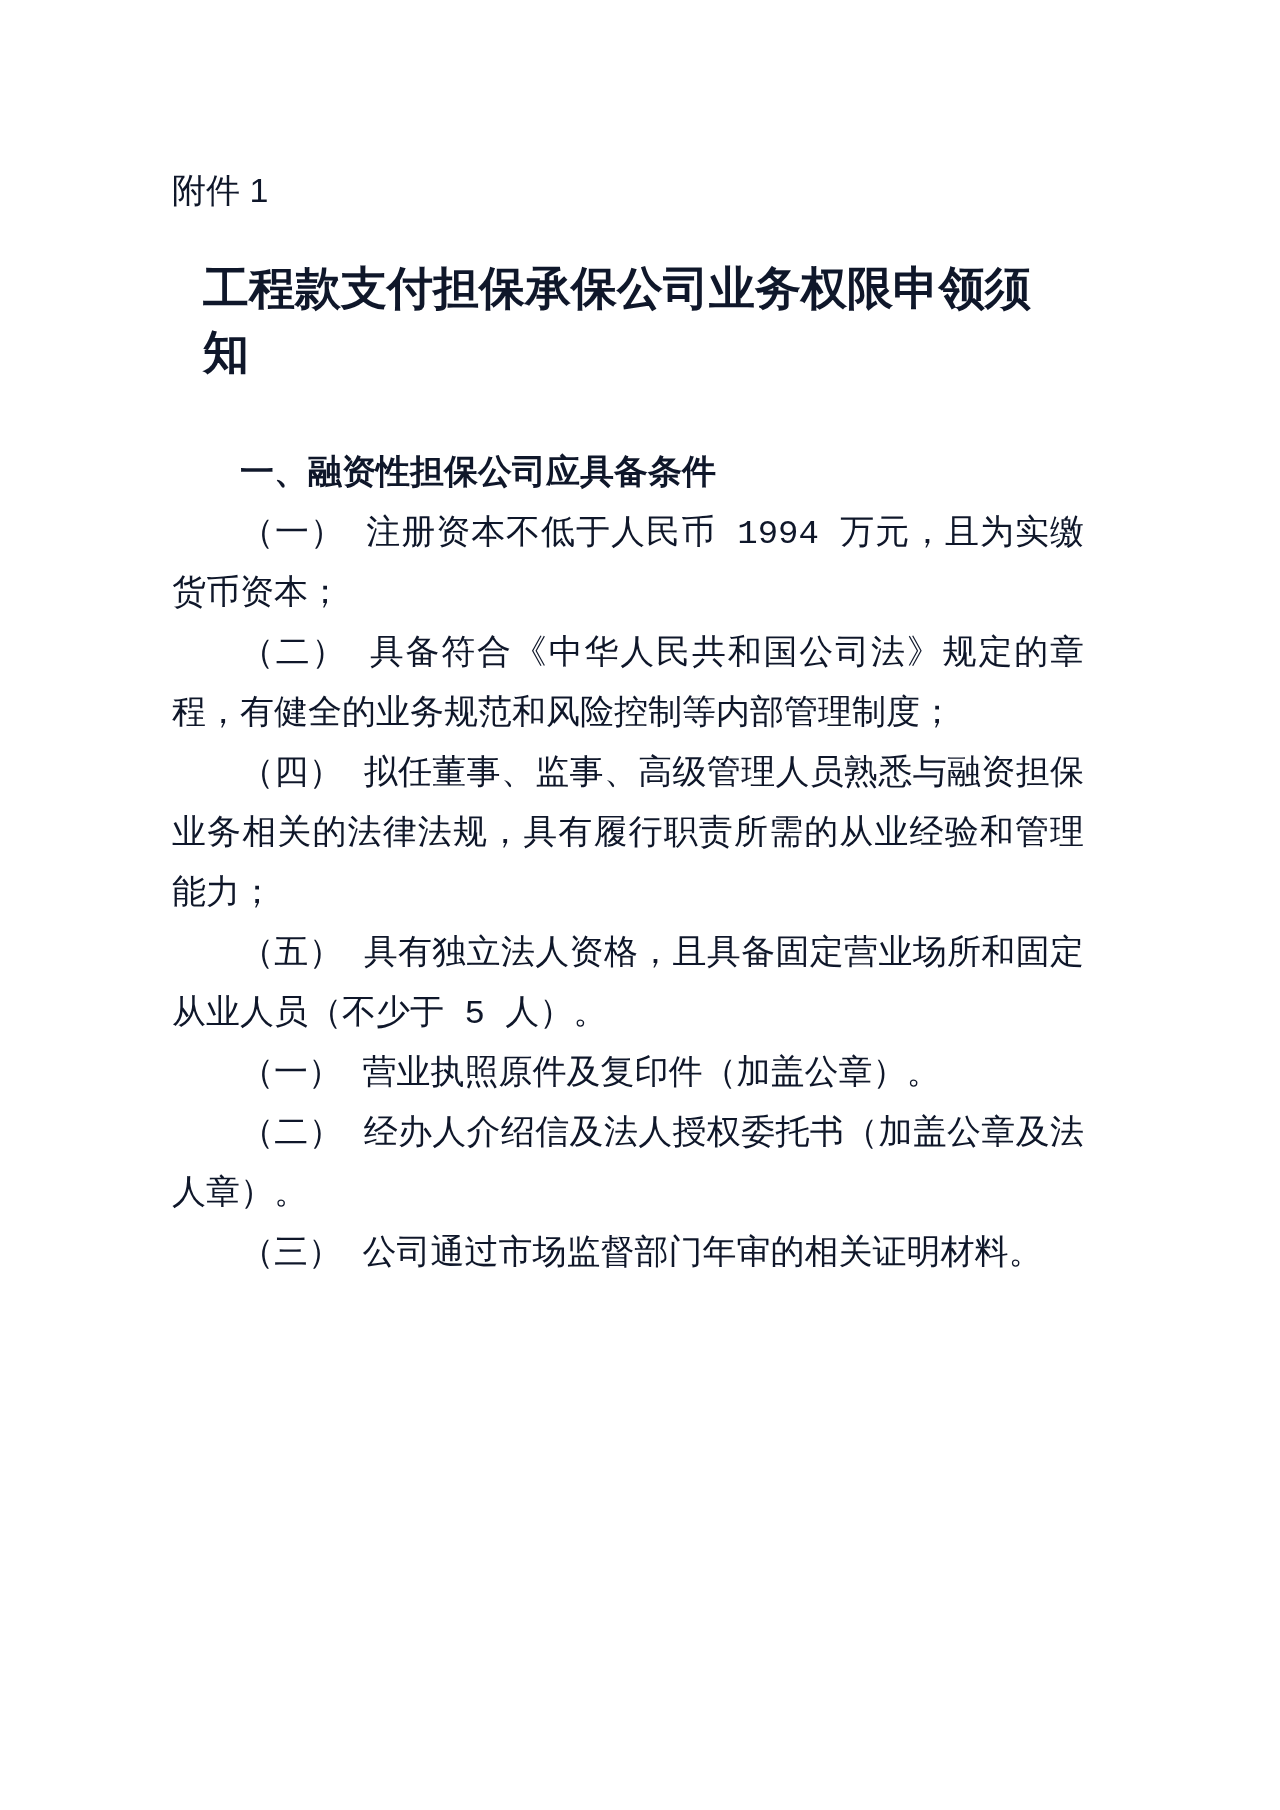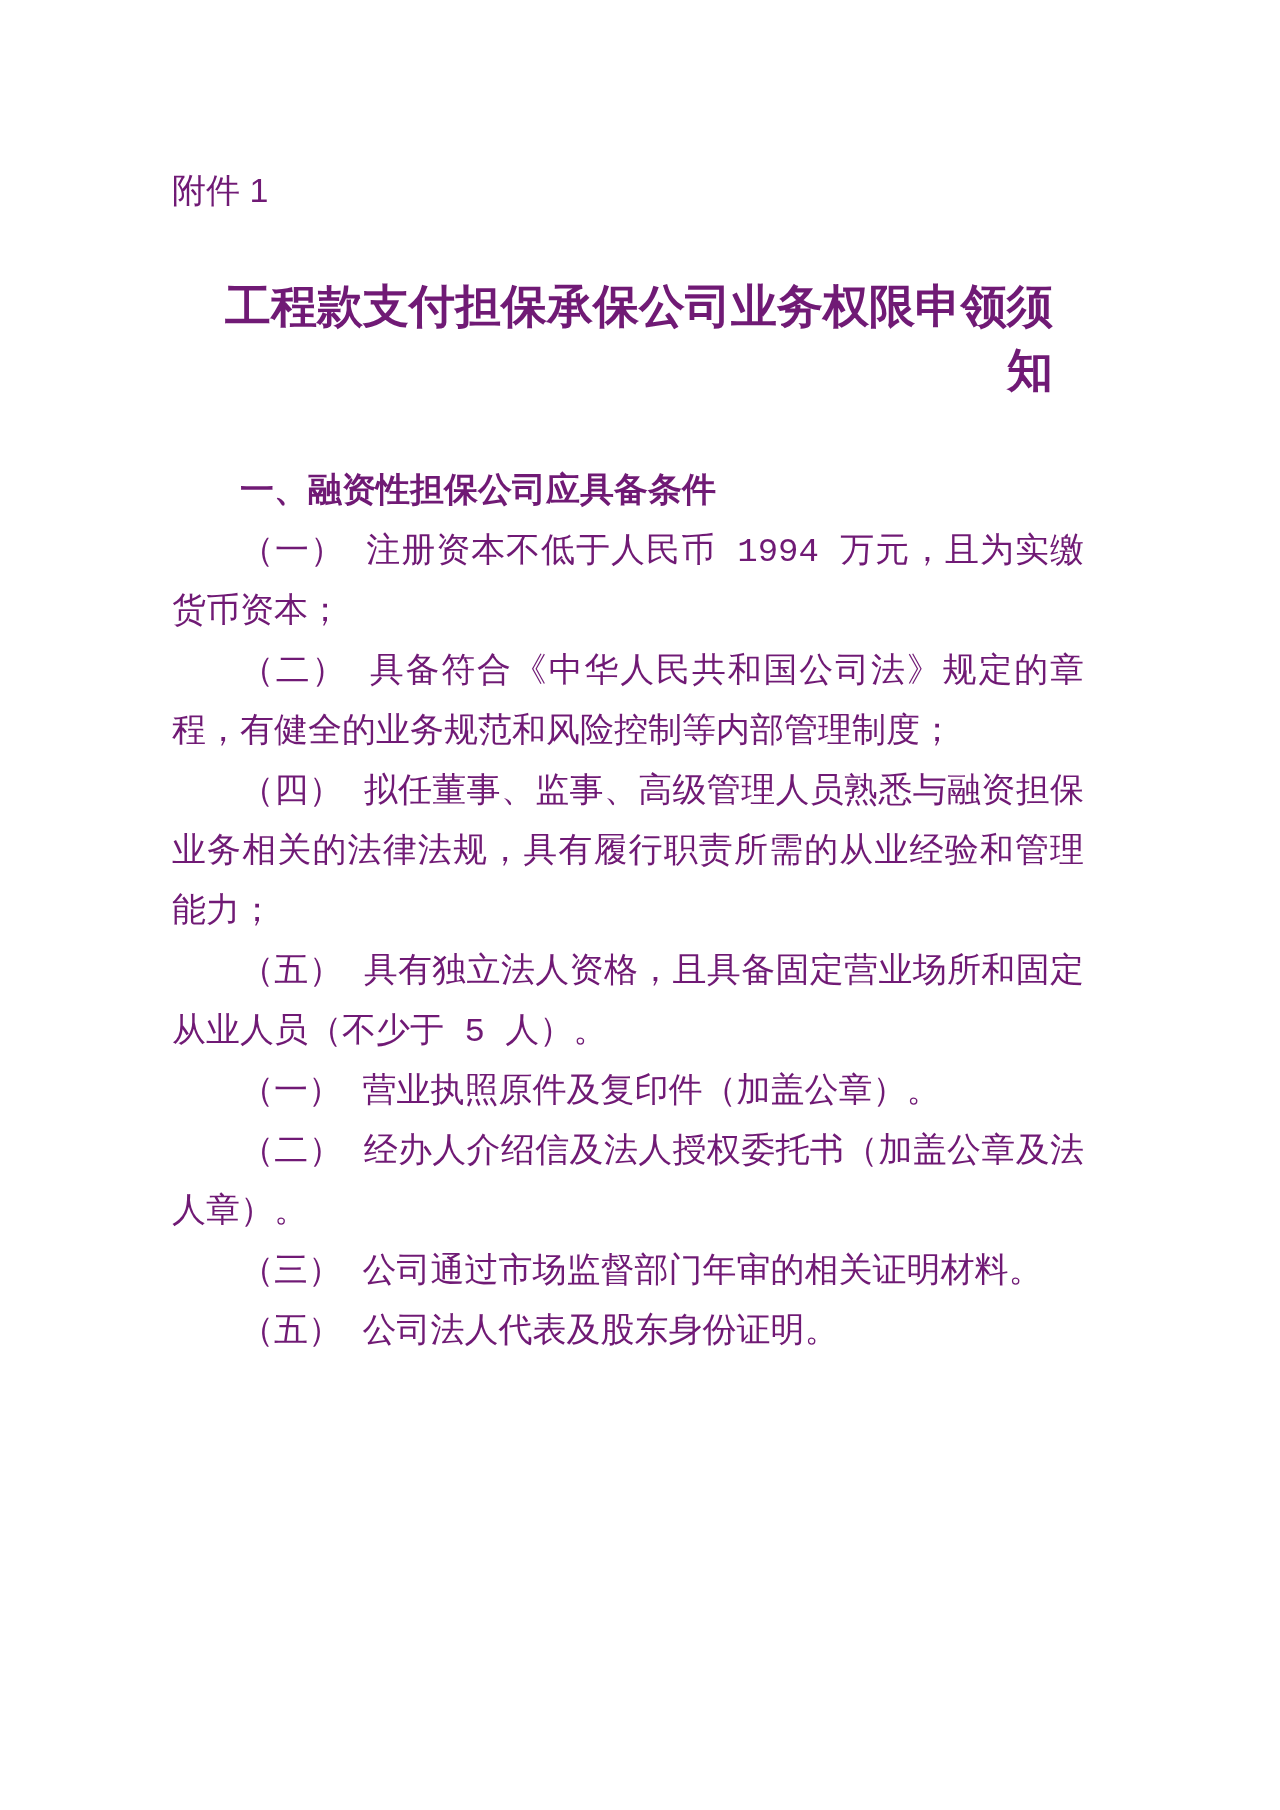--- a/index.html
+++ b/index.html
@@ -5,38 +5,38 @@
   html, body {
     margin: 0;
     padding: 0;
     background: #ffffff;
   }
   .page {
     position: relative;
     width: 1280px;
     height: 1810px;
     background: #ffffff;
-    color: #701a75;
+    color: #0f172a;
     box-sizing: border-box;
     padding: 160px 196px 0 172px;
     font-family: "Liberation Sans", sans-serif;
     overflow: hidden;
   }
   .attachment-label {
     font-size: 34px;
     line-height: 60px;
     text-align: left;
   }
   .doc-title {
     font-size: 46px;
     line-height: 64px;
     font-weight: bold;
-    text-align: right;
+    text-align: left;
     max-width: 850px;
-    margin: 54px auto 0 auto;
+    margin: 36px auto 0 auto;
   }
   .doc-body {
     margin-top: 60px;
     font-family: Liberation Mono, monospace;
   }
   .doc-body p {
     margin: 0;
     font-size: 34px;
     line-height: 60px;
     text-indent: 2em;
@@ -71,17 +71,16 @@
     <p class="item">（五） 具有独立法人资格，且具备固定营业场所和固定从业人员（不少于 5 人）。</p>
 
 
     <p class="item">（一） 营业执照原件及复印件（加盖公章）。</p>
 
     <p class="item">（二） 经办人介绍信及法人授权委托书（加盖公章及法人章）。</p>
 
     <p class="item">（三） 公司通过市场监督部门年审的相关证明材料。</p>
 
 
-    <p class="item">（五） 公司法人代表及股东身份证明。</p>
 
   </div>
 
 </div>
 
 </body></html>

